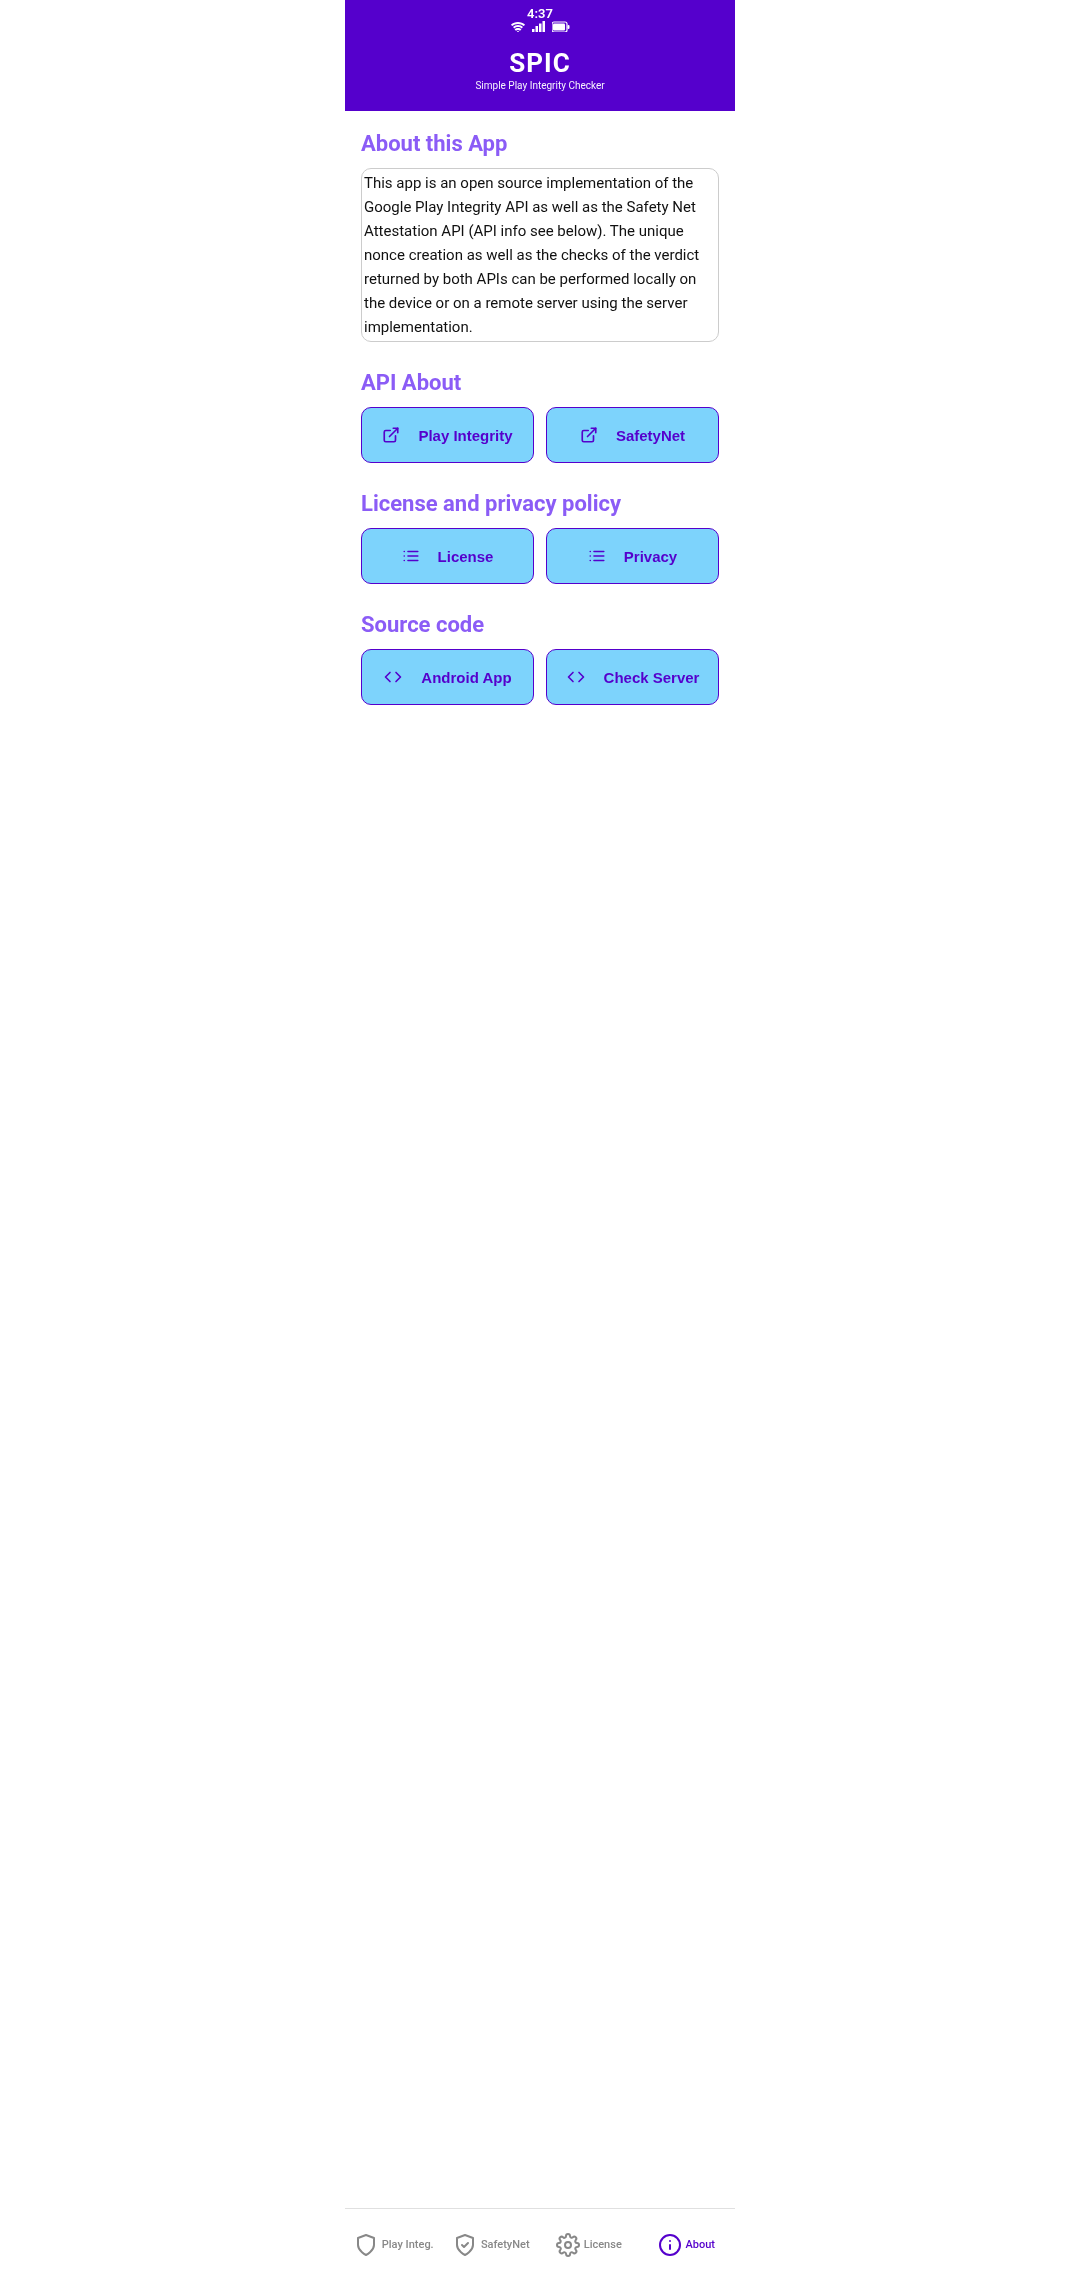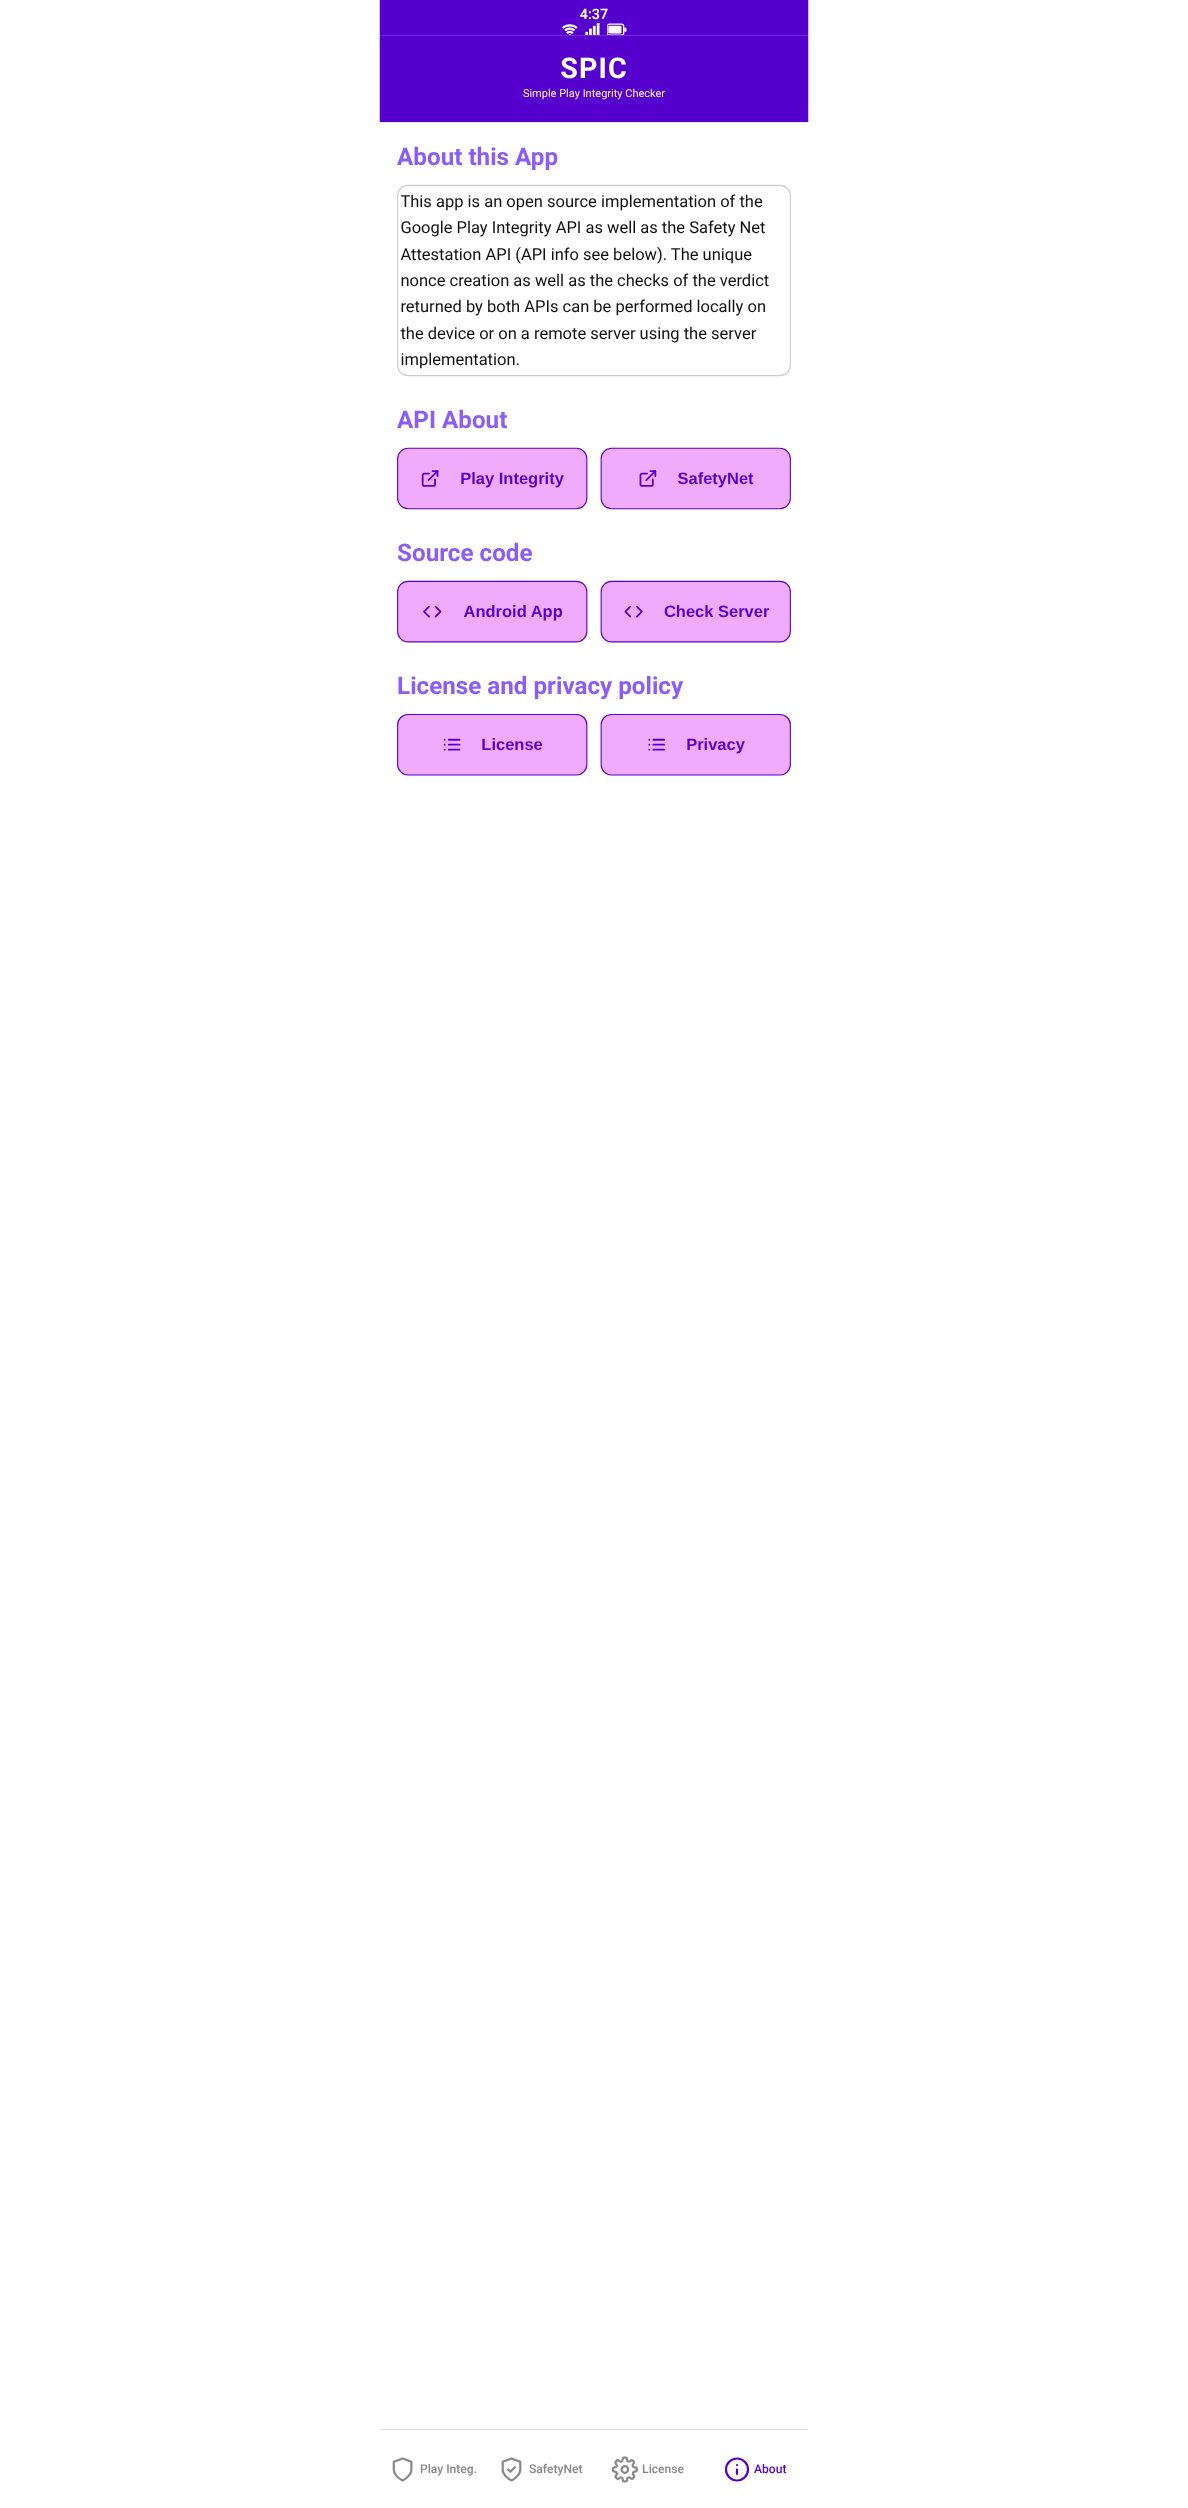--- a/index.html
+++ b/index.html
@@ -90,21 +90,21 @@
 
     .button-row {
       display: flex;
       gap: 12px;
     }
 
     .outline-button {
       flex: 1;
       border: 1.5px solid #5500cc;
       border-radius: 10px;
-      background: #f0abfc;
+      background: #7dd3fc;
       color: #5500cc;
       font-size: 15px;
       font-weight: 600;
       padding: 18px 10px;
       display: flex;
       align-items: center;
       justify-content: center;
       gap: 18px;
       cursor: pointer;
     }
@@ -217,40 +217,20 @@
           <path d="M18 13v6a2 2 0 0 1-2 2H5a2 2 0 0 1-2-2V8a2 2 0 0 1 2-2h6"></path>
           <polyline points="15 3 21 3 21 9"></polyline>
           <line x1="10" y1="14" x2="21" y2="3"></line>
         </svg>
         <span>SafetyNet</span>
       </button>
     </div>
   </div>
 
   <div class="section">
-    <div class="section-title">Source code</div>
-    <div class="button-row">
-      <button class="outline-button">
-        <svg class="icon-code" viewBox="0 0 24 24" fill="none" stroke="#5500cc" stroke-width="2.2" stroke-linecap="round" stroke-linejoin="round">
-          <polyline points="16 18 22 12 16 6"></polyline>
-          <polyline points="8 6 2 12 8 18"></polyline>
-        </svg>
-        <span>Android App</span>
-      </button>
-      <button class="outline-button">
-        <svg class="icon-code" viewBox="0 0 24 24" fill="none" stroke="#5500cc" stroke-width="2.2" stroke-linecap="round" stroke-linejoin="round">
-          <polyline points="16 18 22 12 16 6"></polyline>
-          <polyline points="8 6 2 12 8 18"></polyline>
-        </svg>
-        <span>Check Server</span>
-      </button>
-    </div>
-  </div>
-
-  <div class="section">
     <div class="section-title">License and privacy policy</div>
     <div class="button-row">
       <button class="outline-button">
         <svg class="icon-list" viewBox="0 0 24 24" fill="none" stroke="#5500cc" stroke-width="2.2" stroke-linecap="round" stroke-linejoin="round">
           <line x1="8" y1="6" x2="21" y2="6"></line>
           <line x1="8" y1="12" x2="21" y2="12"></line>
           <line x1="8" y1="18" x2="21" y2="18"></line>
           <line x1="3" y1="6" x2="3.01" y2="6"></line>
           <line x1="3" y1="12" x2="3.01" y2="12"></line>
           <line x1="3" y1="18" x2="3.01" y2="18"></line>
@@ -264,20 +244,40 @@
           <line x1="8" y1="18" x2="21" y2="18"></line>
           <line x1="3" y1="6" x2="3.01" y2="6"></line>
           <line x1="3" y1="12" x2="3.01" y2="12"></line>
           <line x1="3" y1="18" x2="3.01" y2="18"></line>
         </svg>
         <span>Privacy</span>
       </button>
     </div>
   </div>
 
+  <div class="section">
+    <div class="section-title">Source code</div>
+    <div class="button-row">
+      <button class="outline-button">
+        <svg class="icon-code" viewBox="0 0 24 24" fill="none" stroke="#5500cc" stroke-width="2.2" stroke-linecap="round" stroke-linejoin="round">
+          <polyline points="16 18 22 12 16 6"></polyline>
+          <polyline points="8 6 2 12 8 18"></polyline>
+        </svg>
+        <span>Android App</span>
+      </button>
+      <button class="outline-button">
+        <svg class="icon-code" viewBox="0 0 24 24" fill="none" stroke="#5500cc" stroke-width="2.2" stroke-linecap="round" stroke-linejoin="round">
+          <polyline points="16 18 22 12 16 6"></polyline>
+          <polyline points="8 6 2 12 8 18"></polyline>
+        </svg>
+        <span>Check Server</span>
+      </button>
+    </div>
+  </div>
+
 </div>
 
 <div class="bottom-nav">
 
   <div class="nav-item">
     <svg width="24" height="24" viewBox="0 0 24 24" fill="none" stroke="#888888" stroke-width="2" stroke-linecap="round" stroke-linejoin="round">
       <path d="M12 22s8-4 8-10V5l-8-3-8 3v7c0 6 8 10 8 10z"></path>
     </svg>
     <span class="nav-label">Play Integ.</span>
   </div>

